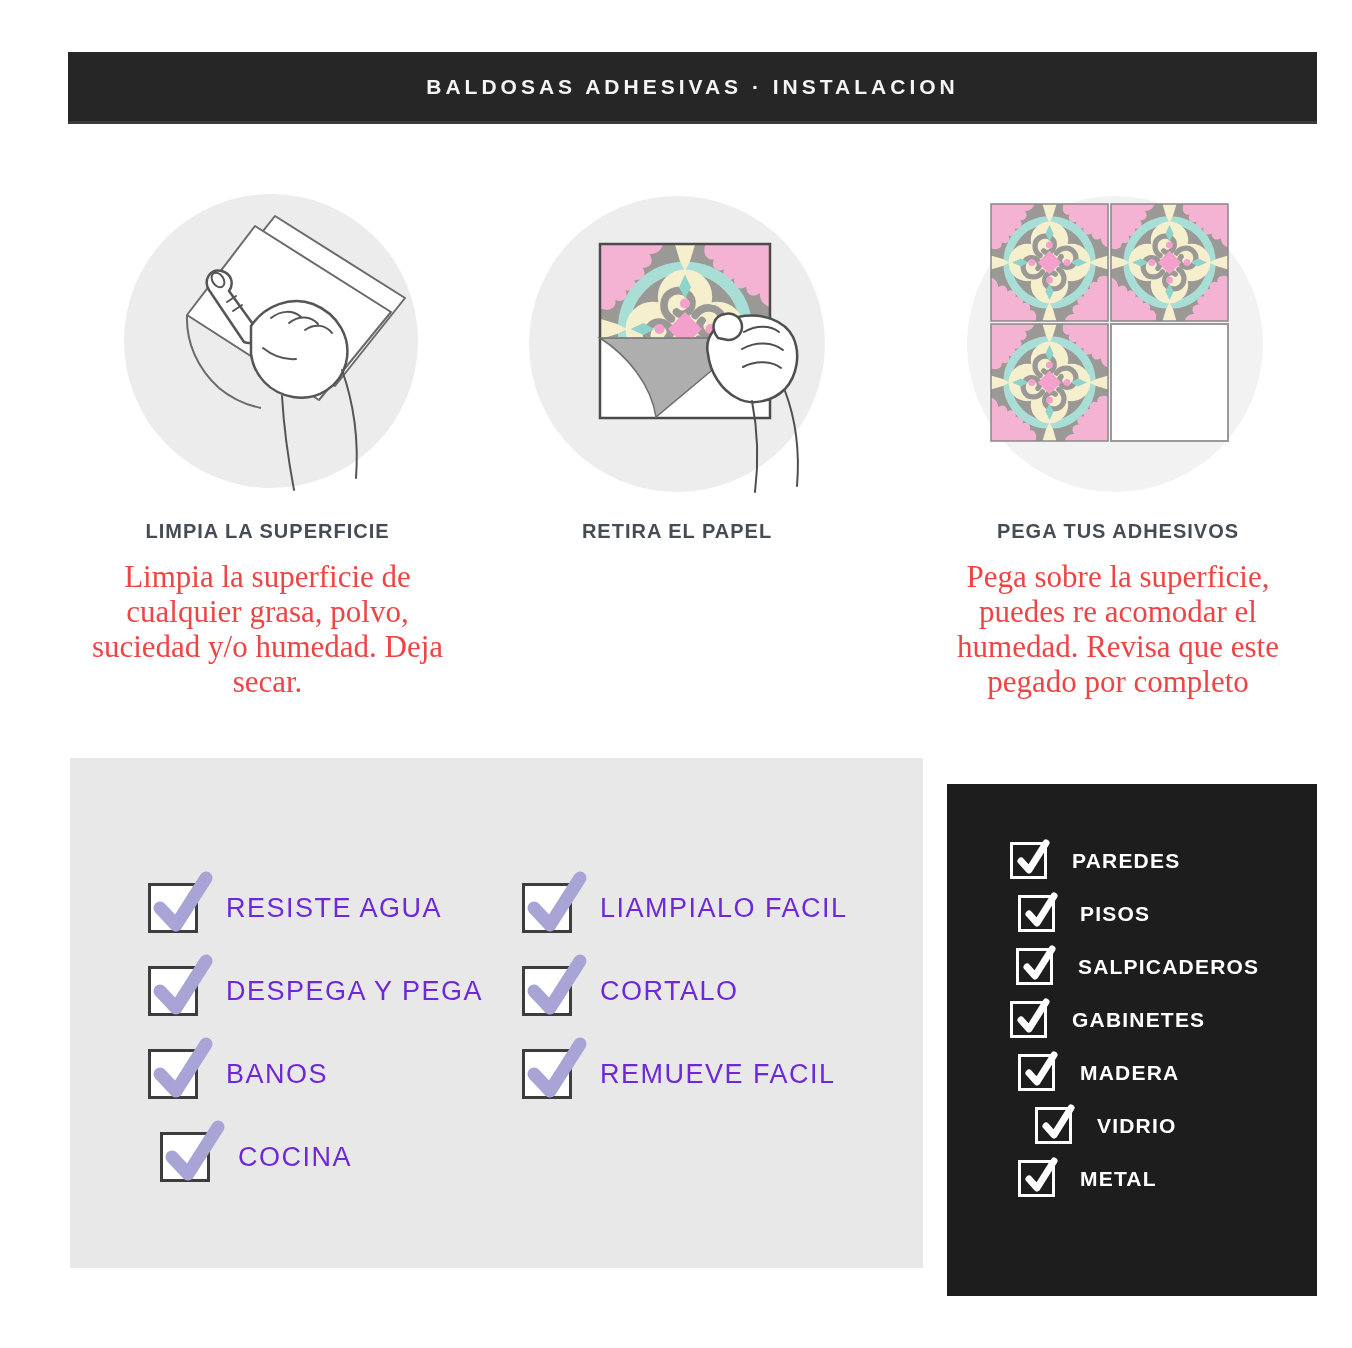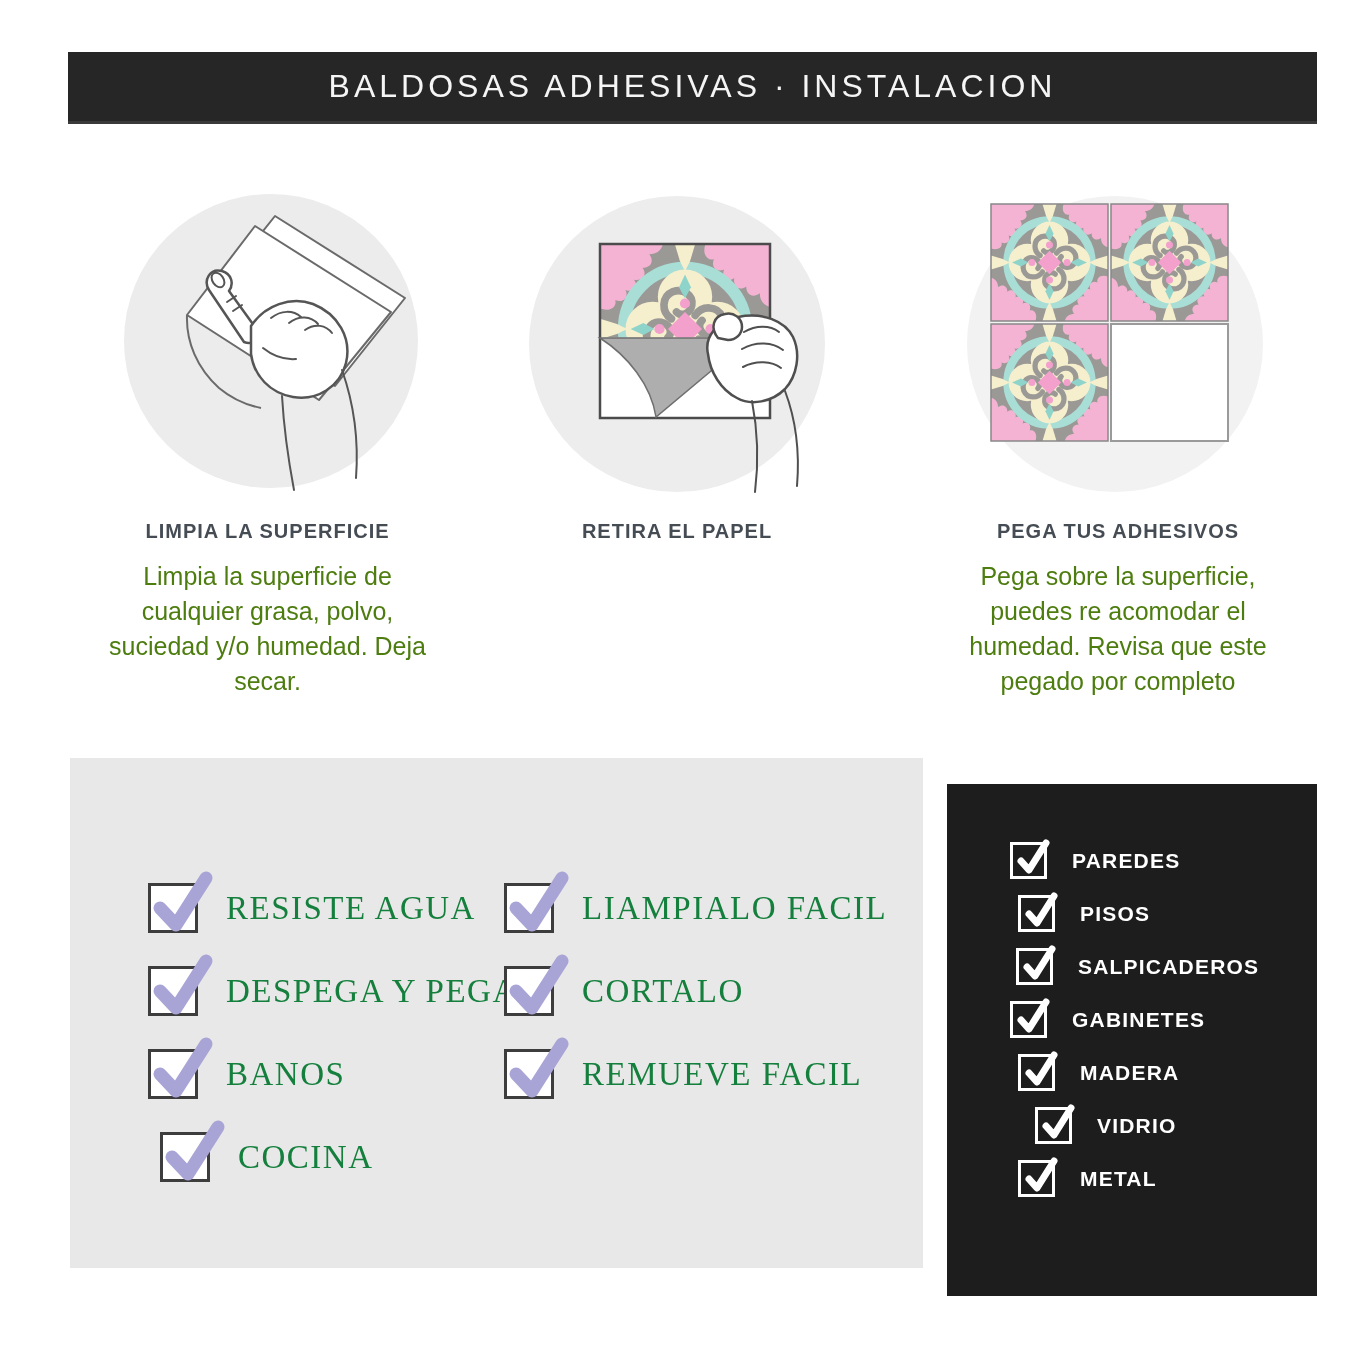--- a/index.html
+++ b/index.html
@@ -3,42 +3,42 @@
 <meta charset="utf-8">
 <style>
   * { margin:0; padding:0; box-sizing:border-box; }
   body { background:#ffffff; font-family:"Liberation Sans", sans-serif; }
   .page { position:relative; width:1352px; height:1348px; background:#ffffff; overflow:hidden; }
 
   
   .title-bar { position:absolute; left:68px; top:52px; width:1249px; height:72px;
     background:#262626; display:flex; align-items:center; justify-content:center;
     border-bottom:3px solid #3a3a3a; }
-  .title-bar span { color:#f5f5f5; font-size:32px; letter-spacing:4px; font-weight:400; }
+  .title-bar span { color:#f5f5f5; font-size:21px; letter-spacing:4px; font-weight:700; }
 
   
   .step { position:absolute; top:186px; text-align:center; }
   .step1 { left:75px;  width:385px; }
   .step2 { left:478px; width:398px; }
   .step3 { left:912px; width:412px; }
   .illus { height:308px; display:flex; align-items:flex-start; justify-content:center; }
   .step h2 { margin-top:26px; font-size:20px; font-weight:600; letter-spacing:1px; color:#454c54; }
-  .step p { margin:16px auto 0; font-size:25px; line-height:35px; color:#4d7c0f; max-width:352px; }
+  .step p { margin:16px auto 0; font-size:31px; line-height:35px; color:#ef4444; max-width:352px;font-family:Liberation Serif, serif; }
 
   
   .features-panel { position:absolute; left:70px; top:758px; width:853px; height:510px; background:#e9e8e8; }
   .surfaces-panel { position:absolute; left:947px; top:784px; width:370px; height:512px; background:#1d1d1d; }
 
   .fcol { position:absolute; top:124px; display:flex; flex-direction:column; gap:31px; }
   .fcol-left  { left:78px; }
-  .fcol-right { left:434px; }
+  .fcol-right { left:452px; }
   .frow { display:flex; align-items:center; gap:28px; height:52px; }
   .cbp { position:relative; width:50px; height:50px; background:#ffffff; border:3px solid #3d3d3d; flex:0 0 auto; }
   .cbp svg { position:absolute; left:-3px; top:-18px; width:68px; height:68px; overflow:visible; }
-  .flabel { font-size:33px; letter-spacing:1.5px; color:#15803d; font-weight:500; white-space:nowrap;font-family:Liberation Serif, serif; }
+  .flabel { font-size:27px; letter-spacing:1.5px; color:#6d28d9; font-weight:500; white-space:nowrap; }
 
   .scol { position:absolute; left:63px; top:58px; display:flex; flex-direction:column; gap:16px; }
   .srow { display:flex; align-items:center; gap:25px; height:37px; }
   .cbw { position:relative; width:37px; height:37px; border:3px solid #ffffff; flex:0 0 auto; }
   .cbw svg { position:absolute; left:0px; top:-8px; width:40px; height:44px; overflow:visible; }
   .slabel { color:#ffffff; font-size:21px; font-weight:700; letter-spacing:1.2px; white-space:nowrap; }
 </style>
 </head>
 <body>
 

